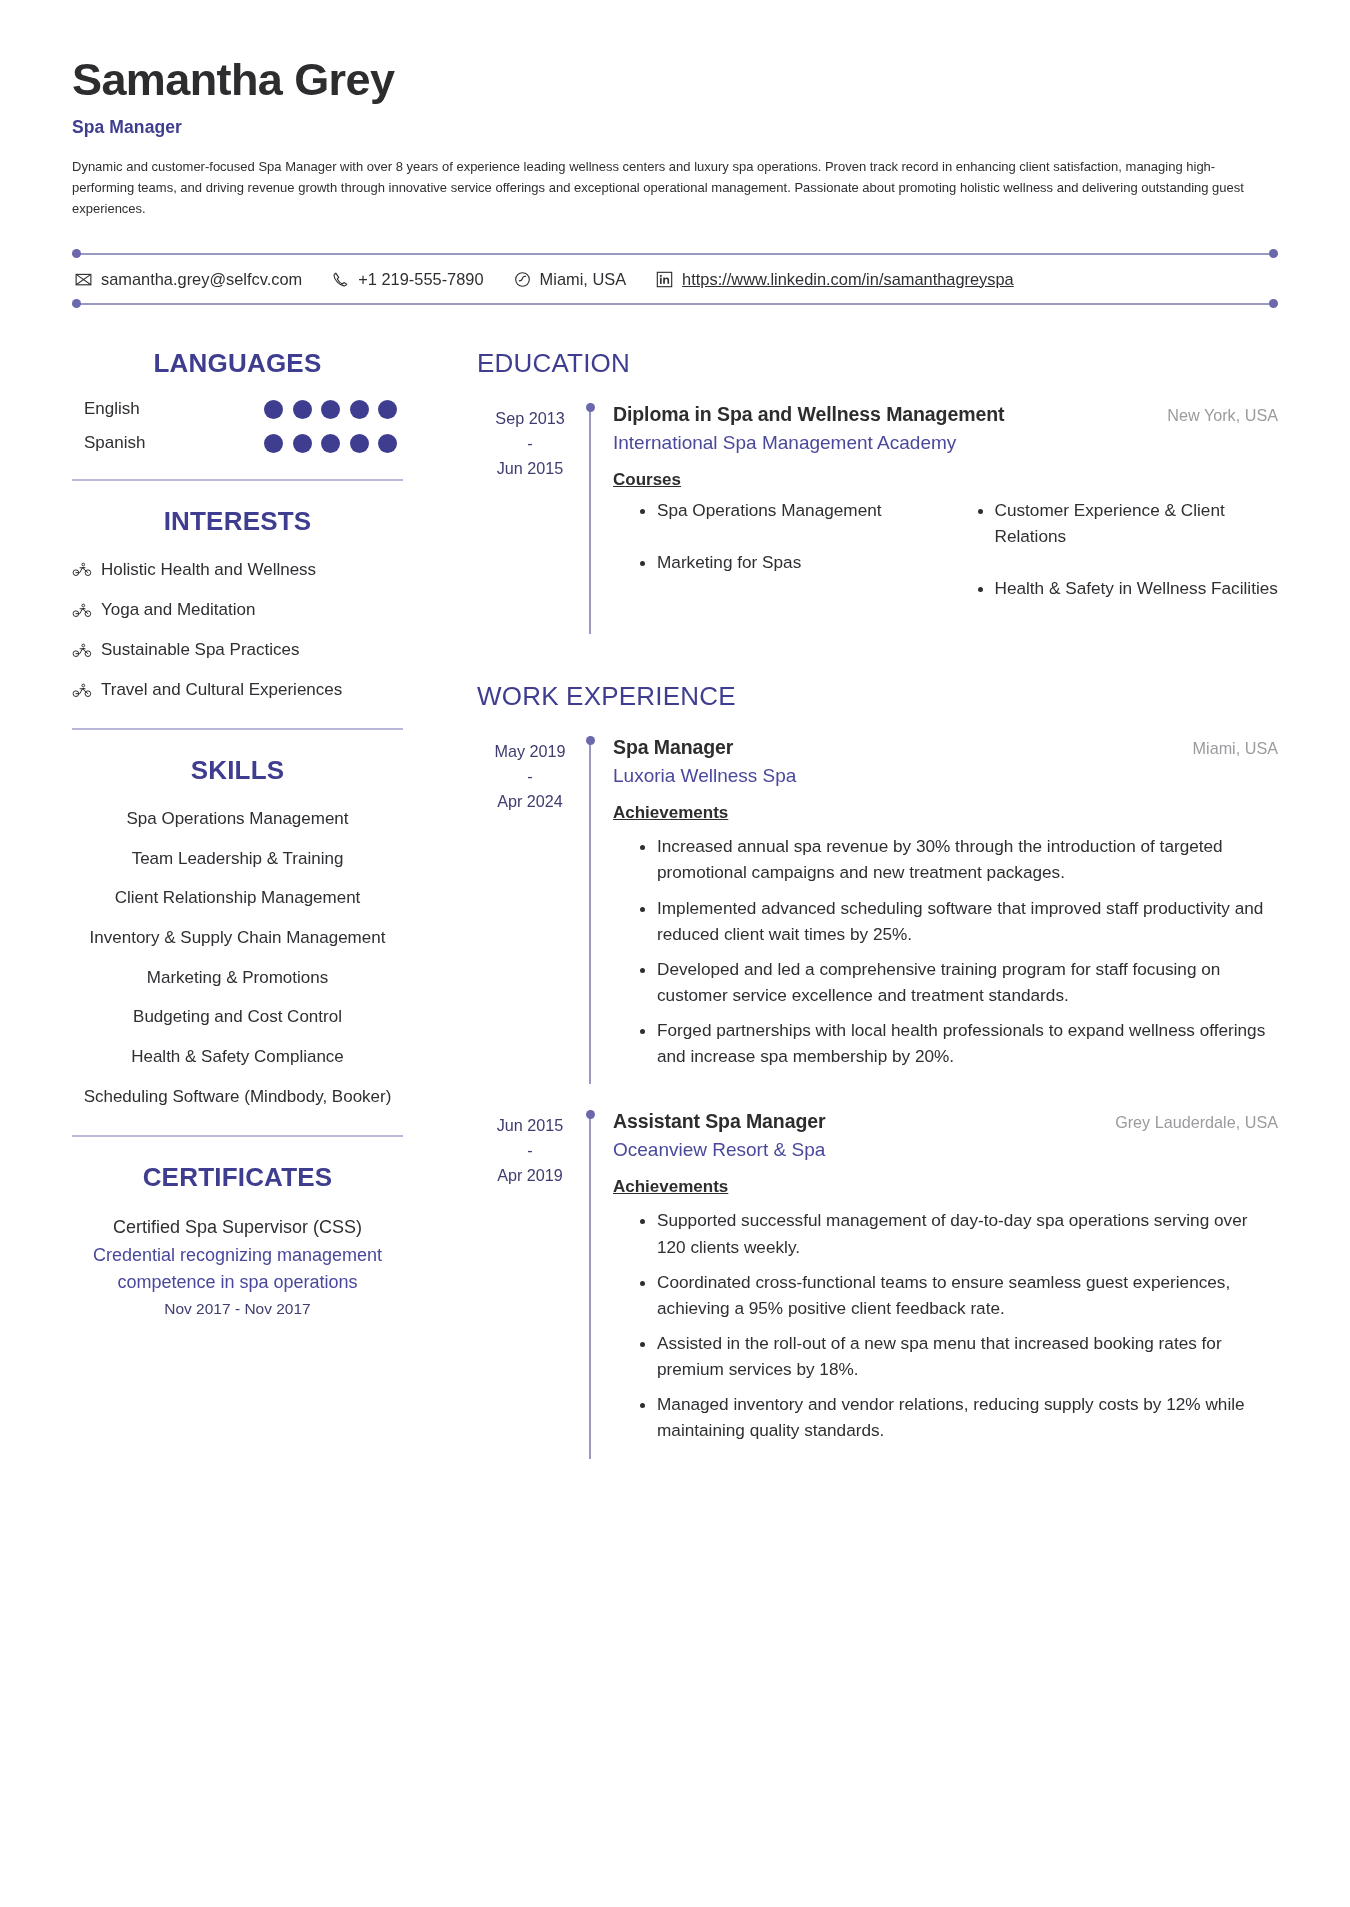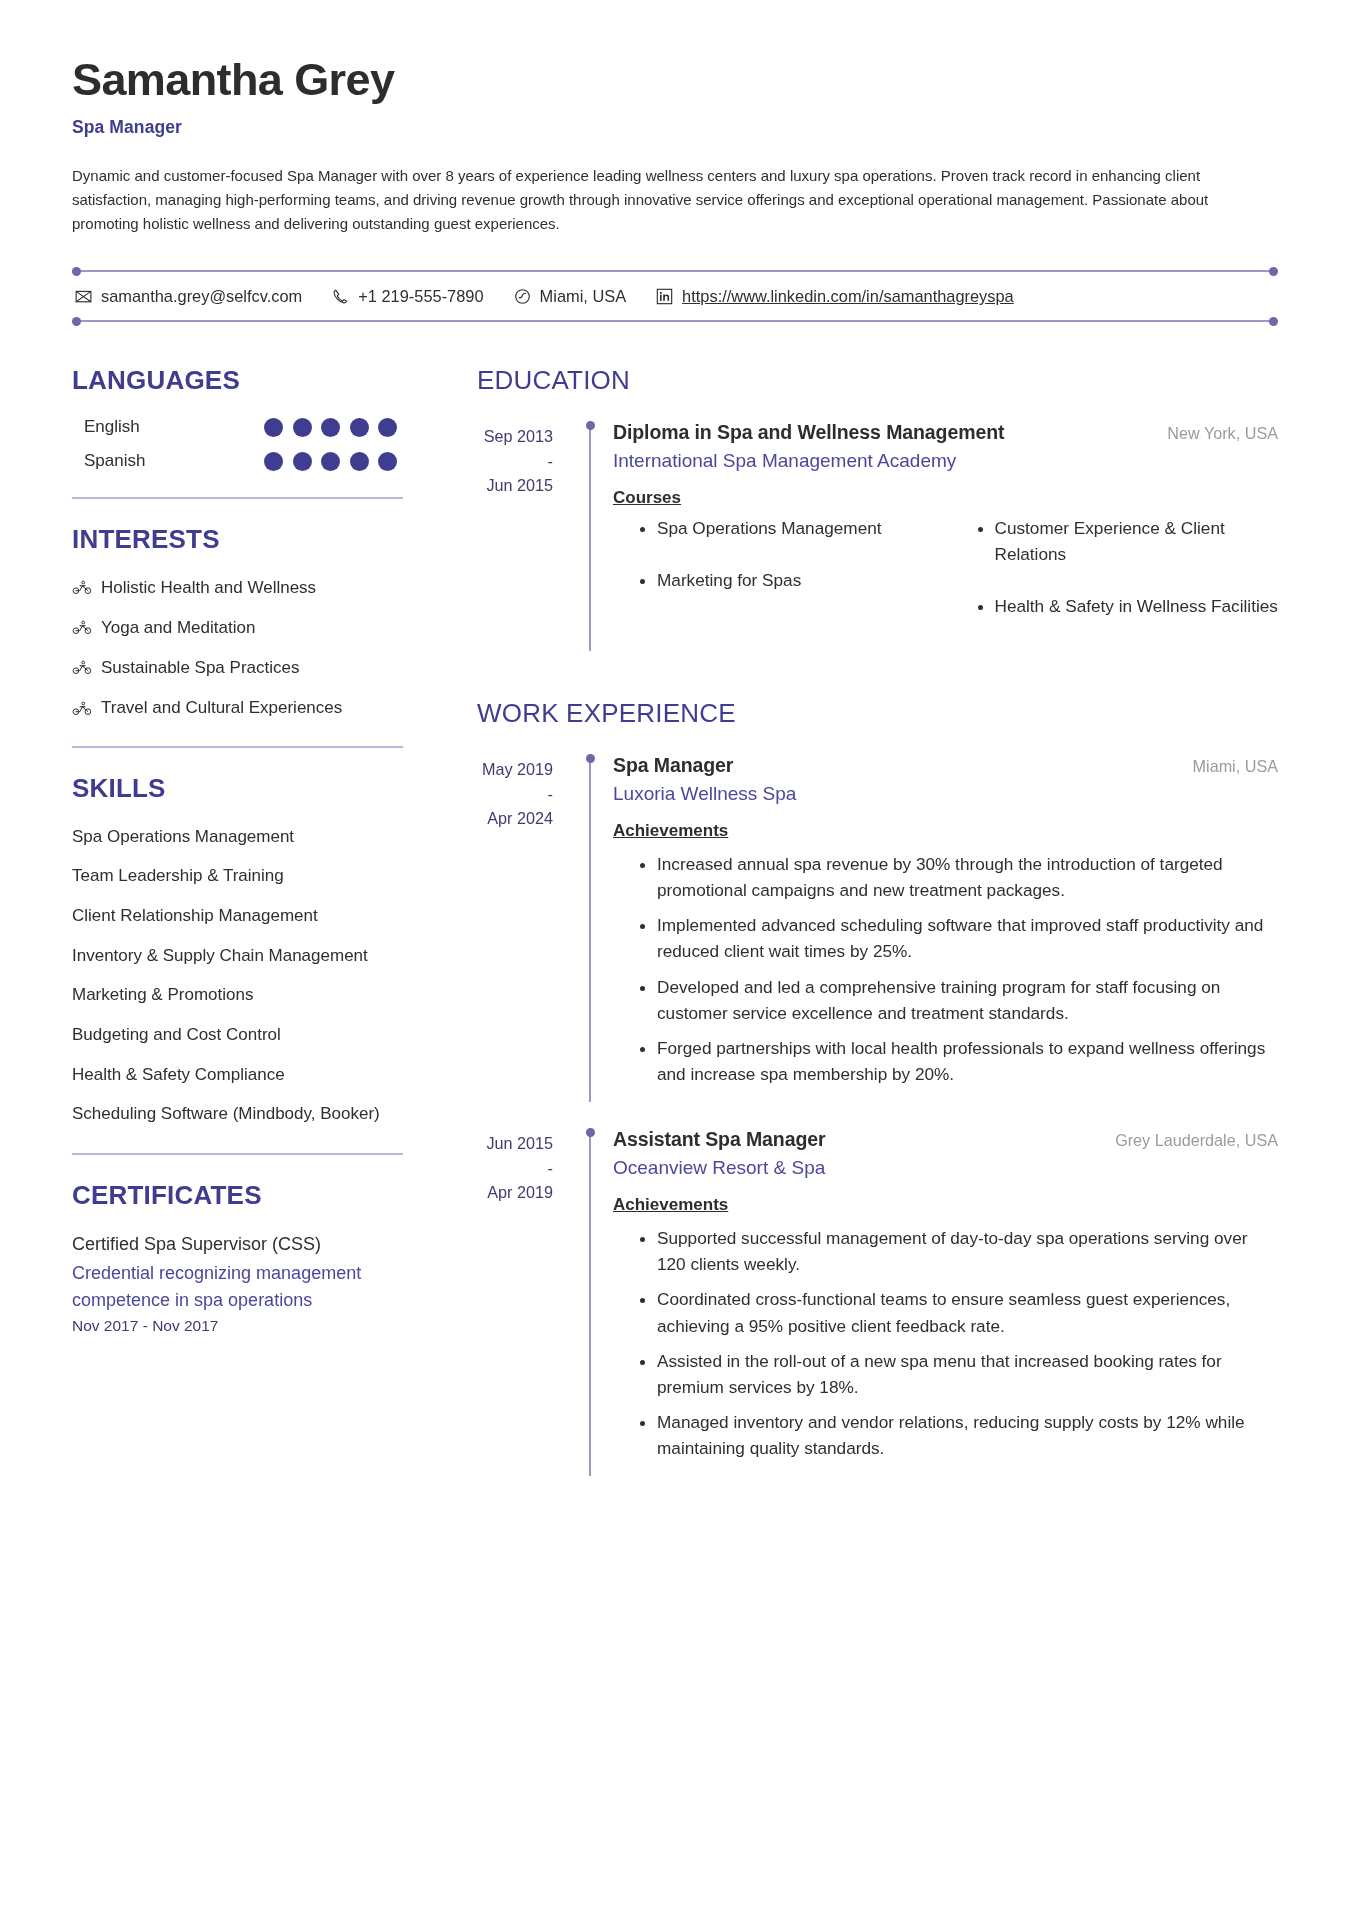--- a/index.html
+++ b/index.html
@@ -26,22 +26,22 @@
     line-height: 1.08;
   }
   .job-title {
     font-size: 17.5px;
     font-weight: 800;
     color: #3f3d8f;
     letter-spacing: 0.1px;
     margin-top: 12px;
   }
   .summary {
-    margin-top: 26px;
-    font-size: 15px;
+    margin-top: 18px;
+    font-size: 13px;
     line-height: 1.62;
     color: #2f2f33;
     max-width: 1185px;
   }
 
   
   .contact-wrap { margin-top: 34px; position: relative; }
   .rule {
     position: relative;
     height: 2px;
@@ -79,21 +79,21 @@
     align-items: center;
     justify-content: center;
     width: 17px; height: 17px;
     flex: 0 0 auto;
   }
   .contact-item .ico svg { display: block; }
   .contact-link { text-decoration: underline; color: #2f2f33; }
 
   
   .cols { display: flex; margin-top: 44px; align-items: flex-start; }
-  .left-col { width: 345px; flex: 0 0 345px; padding-right: 14px; }
+  .left-col { width: 345px; flex: 0 0 345px; padding-right: 14px; text-align: center; }
   .right-col { flex: 1 1 auto; padding-left: 60px; }
 
   .sec-title {
     font-size: 26px;
     font-weight: 800;
     color: #3f3d8f;
     letter-spacing: 0.2px;
     line-height: 1.1;
   }
   .sec-title-right {
@@ -152,22 +152,22 @@
   .cert-block { margin-top: 22px; }
   .cert-name { font-size: 18px; color: #2f2f33; line-height: 1.48; }
   .cert-desc { font-size: 18px; color: #4a489b; line-height: 1.48; margin-top: 2px; }
   .cert-date { font-size: 15.5px; color: #3f3d70; margin-top: 4px; }
 
   
   .entry { display: flex; margin-top: 26px; }
   .entry-dates {
     width: 112px;
     flex: 0 0 112px;
-    text-align: right;
-    padding-right: 36px;
+    text-align: center;
+    padding-right: 6px;
     padding-top: 3px;
     font-size: 16.2px;
     color: #3f3d70;
     line-height: 1.52;
   }
   .entry-dates .dash { display: block; }
 
   .tl {
     position: relative;
     width: 2px;

